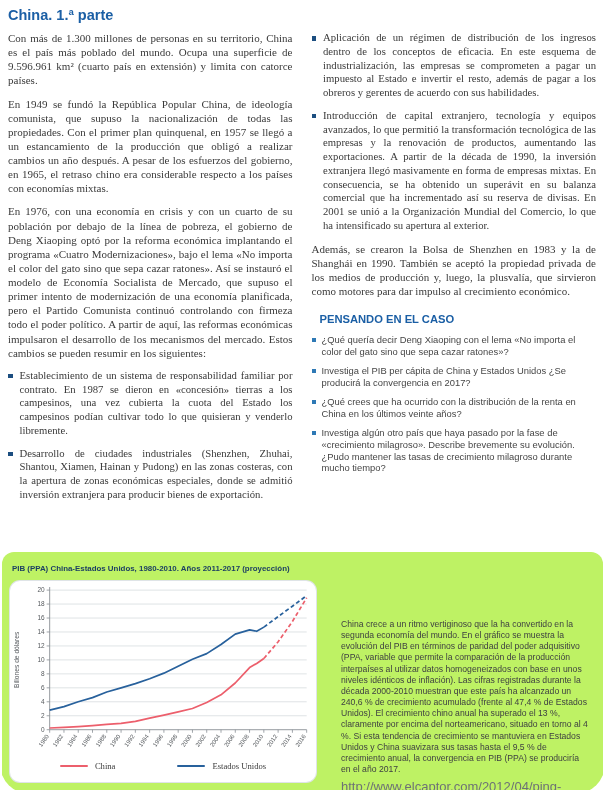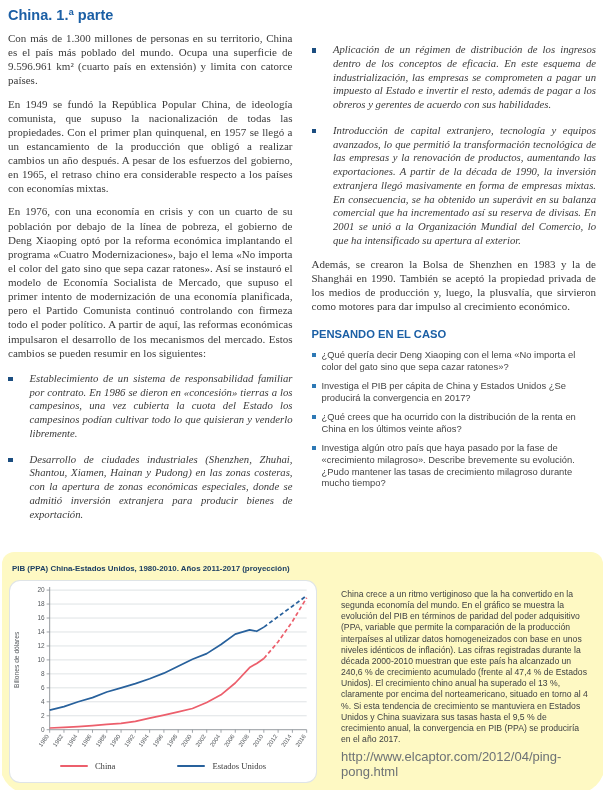--- a/index.html
+++ b/index.html
@@ -4,62 +4,62 @@
 <style>
   html,body{margin:0;padding:0;background:#ffffff;}
   .page{position:relative;width:605px;height:794px;background:#ffffff;overflow:hidden;
         font-family:"Liberation Serif",serif;color:#3a3a3a;border-radius:30px;}
   .page-title{font-family:"Liberation Sans",sans-serif;font-weight:bold;font-size:14.5px;
         color:#1b5fa5;padding:7px 8px 6px 8px;}
   .cols{display:flex;gap:19px;padding:2px 9px 0 8px;}
   .col{flex:1;min-width:0;}
   p.body{font-size:11px;line-height:1.285;text-align:justify;margin:0 0 9px 0;}
   ul.blist{list-style:none;margin:0;padding:0;}
-  .bitem{display:flex;gap:17px;margin:12px 0 9px 0;font-style:italic;}
+  .bitem{display:flex;gap:7px;margin:0 0 9px 0;}
   .bsq{width:4.5px;height:4.5px;background:#1c4e80;margin-top:5px;flex:none;}
   .btxt{font-size:10.7px;line-height:1.285;text-align:justify;}
   .case-head{font-family:"Liberation Sans",sans-serif;font-weight:bold;font-size:11.2px;
-        color:#1b5fa5;margin:15px 0 9px 0;}
+        color:#1b5fa5;margin:15px 0 9px 8px;}
   .qitem{display:flex;gap:6px;margin:0 0 7px 0;}
   .qsq{width:4px;height:4px;background:#2e79b5;margin-top:4px;flex:none;}
   .qtxt{font-family:"Liberation Sans",sans-serif;font-size:9.4px;line-height:1.27;color:#464646;}
-  .fig-panel{position:absolute;left:2px;right:2px;top:552px;bottom:4px;background:#fef9c3;
+  .fig-panel{position:absolute;left:2px;right:2px;top:552px;bottom:4px;background:#bef264;
         border-radius:12px;display:flex;overflow:hidden;}
   .fig-left{width:318px;flex:none;padding:12px 0 0 8px;}
   .fig-title{font-family:"Liberation Sans",sans-serif;font-size:7.9px;font-weight:bold;
         color:#1d3f63;margin:0 0 8px 2px;white-space:nowrap;}
   .chart-box{background:#ffffff;border-radius:10px;width:306px;height:200px;padding:1px 0 0 0;
         box-shadow:0 0 0 1px #dfe4e7;}
   .chart-svg{width:100%;height:172px;display:block;font-family:"Liberation Sans",sans-serif;}
   .legend{display:flex;justify-content:center;gap:62px;align-items:center;height:24px;
         font-family:Liberation Serif, serif;font-size:8.6px;color:#3a3a3a;}
   .leg-item{display:flex;align-items:center;gap:7px;}
   .leg-swatch{width:28px;height:2.2px;border-radius:1px;}
-  .fig-right{flex:1;min-width:0;padding:37px 13px 0 13px;}
+  .fig-right{flex:1;min-width:0;padding:37px 13px 0 13px;margin-top:30px;}
   .fig-note{font-family:"Liberation Sans",sans-serif;font-size:8.65px;line-height:1.29;
         color:#3d3f41;}
   .fig-url{font-family:"Liberation Sans",sans-serif;font-size:13px;color:#6d7275;margin-top:4px;}
 </style>
 </head>
 <body>
 
 <div class="page">
 
   <div class="page-title">China. 1.ª parte</div>
 
   <div class="cols">
 
     <div class="col">
       <p class="body">Con más de 1.300 millones de personas en su territorio, China es el país más poblado del mundo. Ocupa una superficie de 9.596.961 km² (cuarto país en extensión) y limita con catorce países.</p>
       <p class="body">En 1949 se fundó la República Popular China, de ideología comunista, que supuso la nacionalización de todas las propiedades. Con el primer plan quinquenal, en 1957 se llegó a un estancamiento de la producción que obligó a realizar cambios un año después. A pesar de los esfuerzos del gobierno, en 1965, el retraso chino era considerable respecto a los países con economías mixtas.</p>
       <p class="body">En 1976, con una economía en crisis y con un cuarto de su población por debajo de la línea de pobreza, el gobierno de Deng Xiaoping optó por la reforma económica implantando el programa «Cuatro Modernizaciones», bajo el lema «No importa el color del gato sino que sepa cazar ratones». Así se instauró el modelo de Economía Socialista de Mercado, que supuso el primer intento de modernización de una economía planificada, pero el Partido Comunista continuó controlando con firmeza todo el poder político. A partir de aquí, las reformas económicas impulsaron el desarrollo de los mecanismos del mercado. Estos cambios se pueden resumir en los siguientes:</p>
       <ul class="blist">
         <li class="bitem">
           <span class="bsq"></span>
-          <span class="btxt">Establecimiento de un sistema de responsabilidad familiar por contrato. En 1986 se dieron en «concesión» tierras a los campesinos, una vez cubierta la cuota del Estado los campesinos podían cultivar todo lo que quisieran y venderlo libremente.</span>
+          <span class="btxt">Establecimiento de un sistema de responsabilidad familiar por contrato. En 1987 se dieron en «concesión» tierras a los campesinos, una vez cubierta la cuota del Estado los campesinos podían cultivar todo lo que quisieran y venderlo libremente.</span>
         </li>
         <li class="bitem">
           <span class="bsq"></span>
           <span class="btxt">Desarrollo de ciudades industriales (Shenzhen, Zhuhai, Shantou, Xiamen, Hainan y Pudong) en las zonas costeras, con la apertura de zonas económicas especiales, donde se admitió inversión extranjera para producir bienes de exportación.</span>
         </li>
       </ul>
     </div>
 
     <div class="col">
       <ul class="blist">

